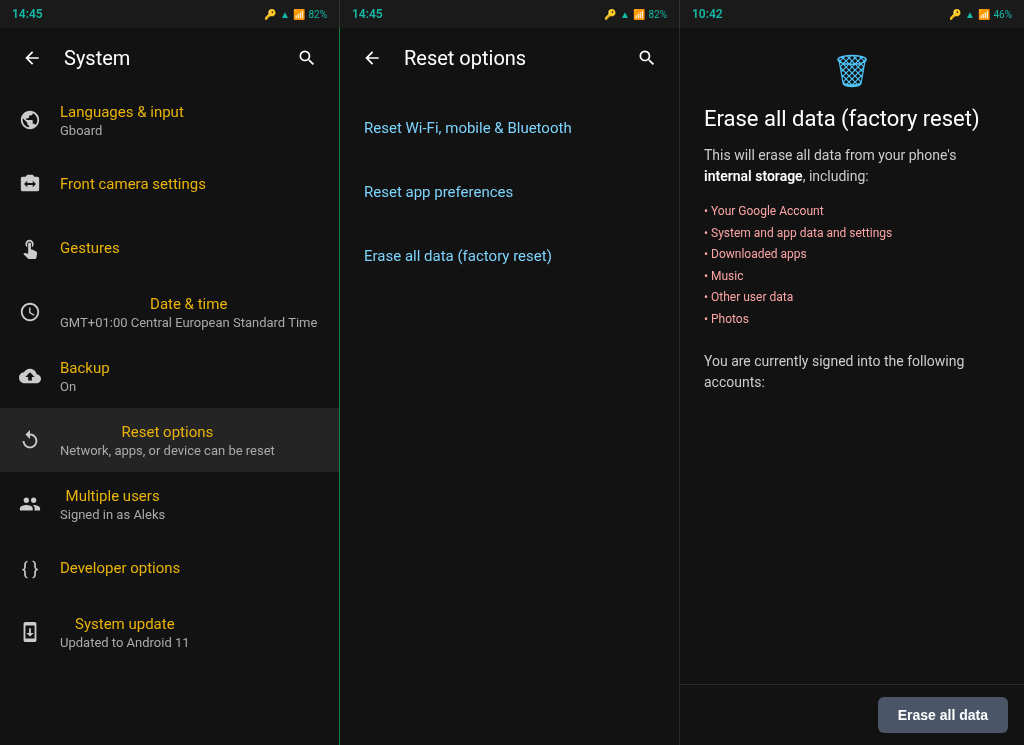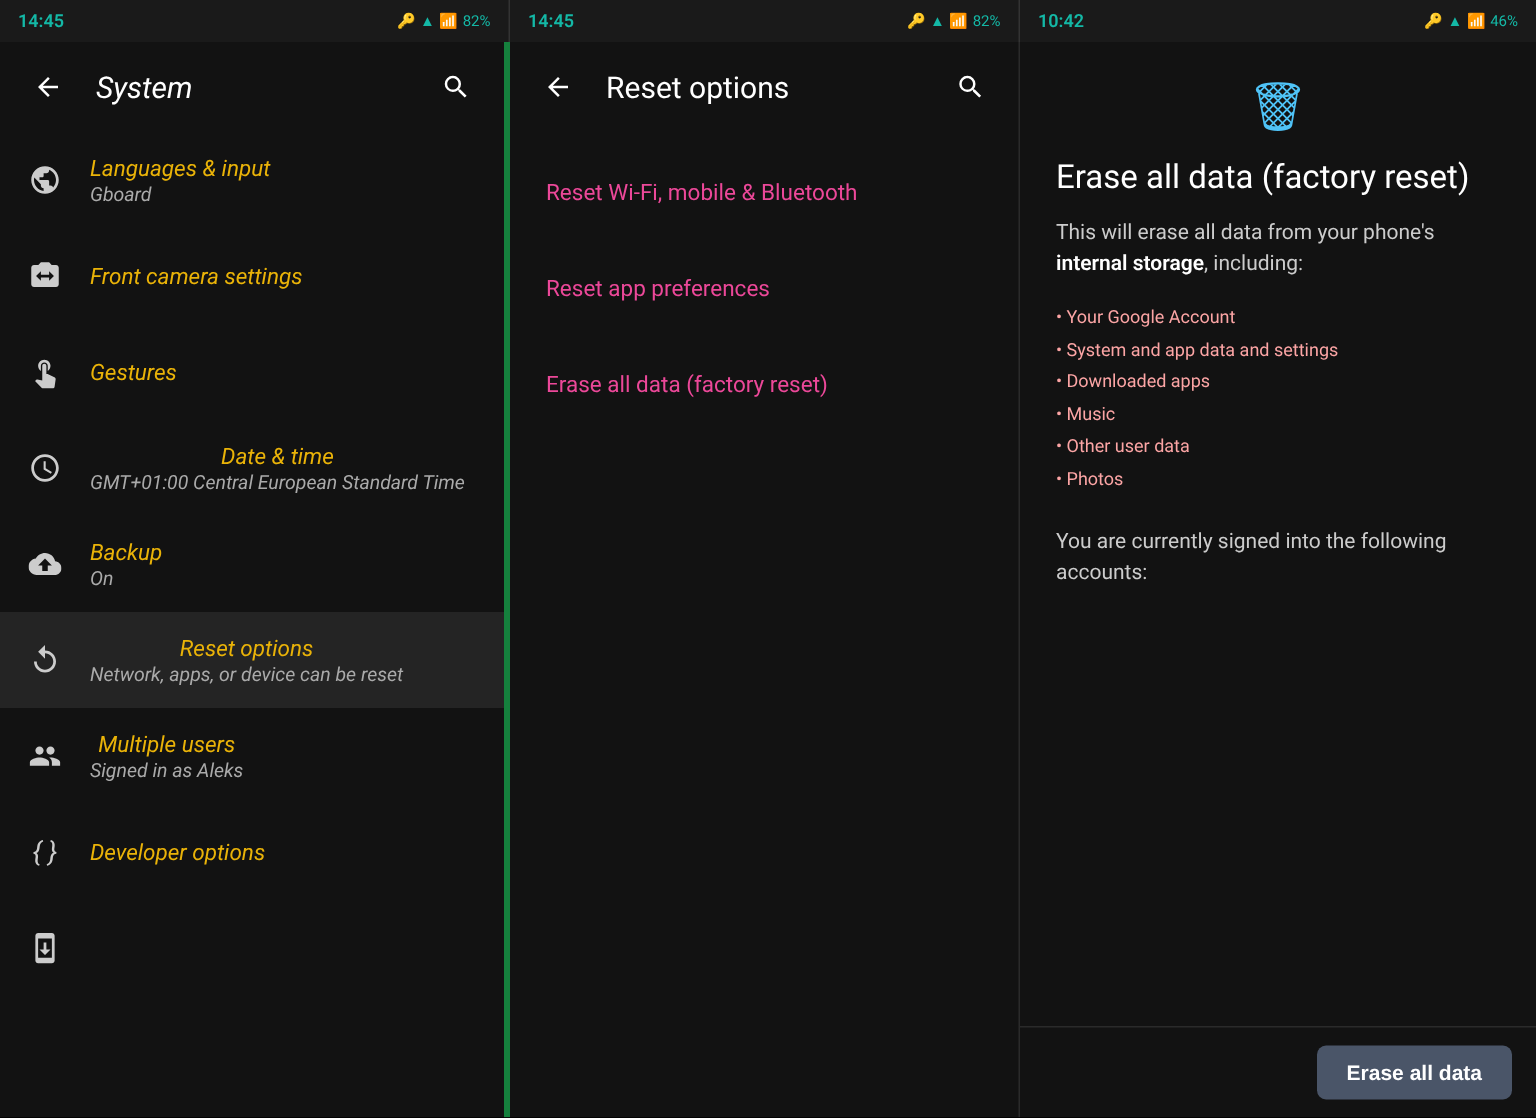--- a/index.html
+++ b/index.html
@@ -41,23 +41,22 @@
       flex: 1;
       overflow: hidden;
     }
 
     
     .panel-system {
       width: 340px;
       background: #121212;
       display: flex;
       flex-direction: column;
-      border-right: 4px solid #15803d;
+      border-right: 1px solid #15803d;
       flex-shrink: 0;
-      font-style: italic;
     }
     .panel-header {
       display: flex;
       align-items: center;
       padding: 14px 16px;
       gap: 16px;
       height: 60px;
     }
     .panel-header-title {
       font-size: 20px;
@@ -106,21 +105,21 @@
       background: #121212;
       display: flex;
       flex-direction: column;
       border-right: 1px solid #2a2a2a;
       flex-shrink: 0;
     }
     .reset-list { padding-top: 8px; }
     .reset-item {
       padding: 22px 24px;
       font-size: 15px;
-      color: #ec4899;
+      color: #7dd3fc;
       cursor: pointer;
       min-height: 64px;
       display: flex;
       align-items: center;
     }
 
     
     .panel-erase {
       flex: 1;
       background: #121212;
@@ -333,20 +332,24 @@
           <span class="settings-item-title">Developer options</span>
         </div>
       </div>
 
       <div class="settings-item">
         <div class="settings-item-icon">
           <svg width="22" height="22" viewBox="0 0 24 24" fill="#ccc">
             <path d="M17 1.01L7 1c-1.1 0-2 .9-2 2v18c0 1.1.9 2 2 2h10c1.1 0 2-.9 2-2V3c0-1.1-.9-1.99-2-1.99zM17 19H7V5h10v14zm-1-6h-3V8h-2v5H8l4 4 4-4z"></path>
           </svg>
         </div>
+        <div class="settings-item-text">
+          <span class="settings-item-title">System update</span>
+          <span class="settings-item-subtitle">Updated to Android 11</span>
+        </div>
       </div>
     </div>
   </div>
 
   <div class="panel-reset">
     <div class="panel-header">
       <div class="icon-btn">
         <svg width="20" height="20" viewBox="0 0 24 24" fill="white">
           <path d="M20 11H7.83l5.59-5.59L12 4l-8 8 8 8 1.41-1.41L7.83 13H20v-2z"></path>
         </svg>

